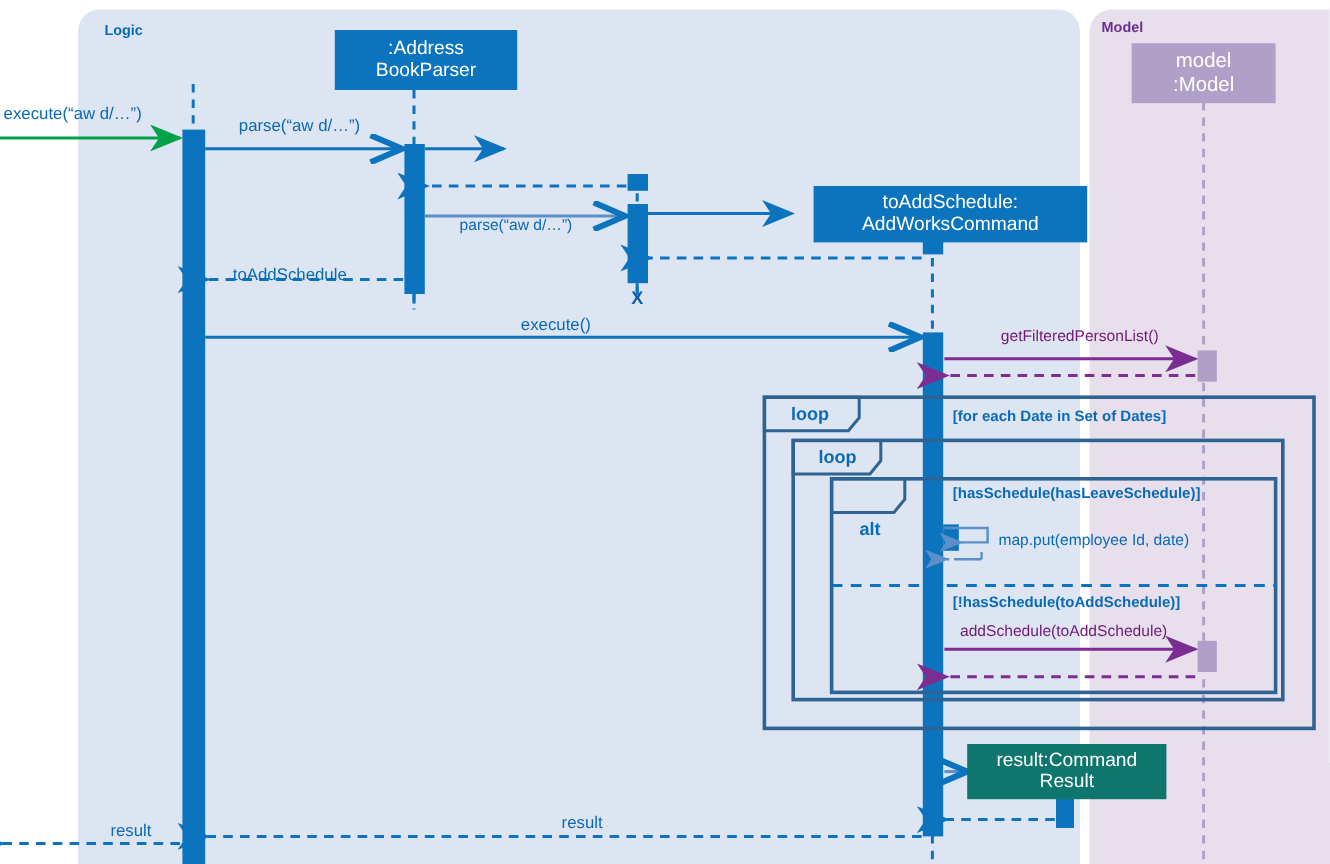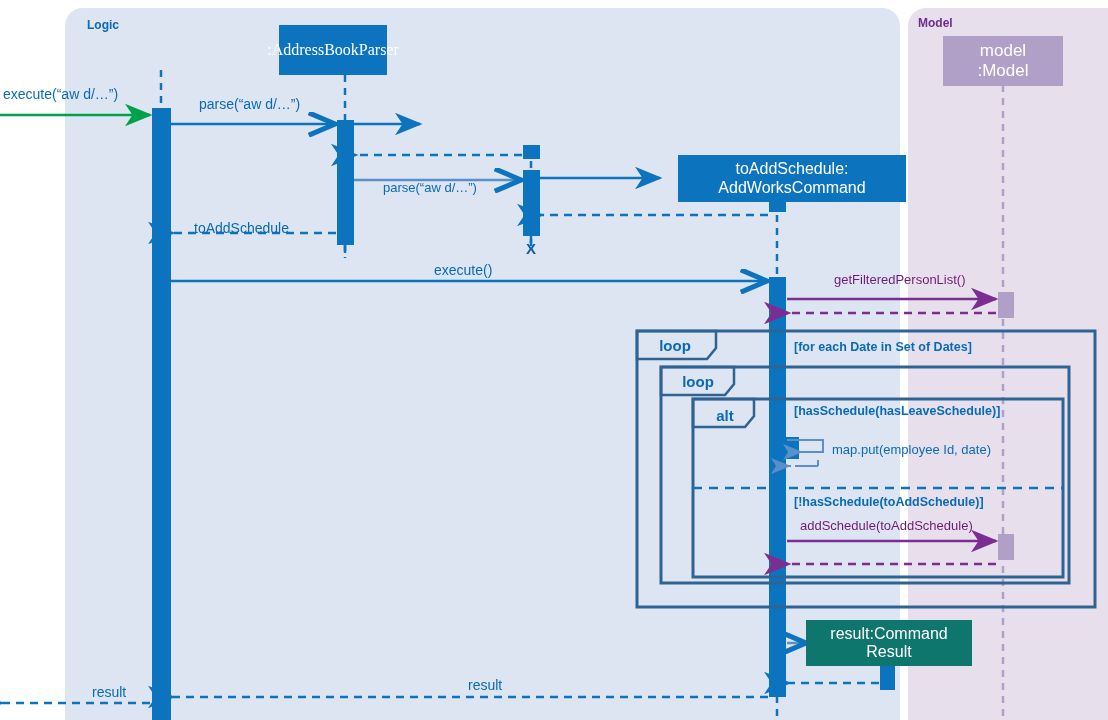--- a/index.html
+++ b/index.html
@@ -128,21 +128,21 @@
     <line x1="787" y1="643" x2="806" y2="643" stroke="#5B8FC7" stroke-width="2.5" marker-end="url(#ah-blue-open)"></line>
 
     <line x1="879" y1="683" x2="789" y2="683" stroke="#0C74BF" stroke-width="2.5" stroke-dasharray="8,6" marker-end="url(#ah-blue-l)"></line>
 
     <line x1="768" y1="697" x2="173" y2="697" stroke="#0C74BF" stroke-width="2.5" stroke-dasharray="8,6" marker-end="url(#ah-blue-l)"></line>
 
     <line x1="150" y1="703" x2="2" y2="703" stroke="#0C74BF" stroke-width="2.5" stroke-dasharray="8,6" marker-end="url(#ah-blue-l)"></line>
   </svg>
 
 
-  <div class="obj-box small" style="left:279px;top:25px;width:108px;height:50px;background:#0C74BF;font-family:Liberation Serif, serif;">
+  <div class="obj-box small" style="left:279px;top:25px;width:152px;height:50px;background:#0C74BF;flex-direction:column;">
     <span>:Address</span>
     <span>BookParser</span>
   </div>
 
 
   <div class="obj-box small" style="left:662px;top:155px;width:228px;height:47px;background:#0C74BF;flex-direction:column;margin-left:16px;">
     <span>toAddSchedule:</span>
     <span>AddWorksCommand</span>
   </div>
 
@@ -165,19 +165,19 @@
   <div class="msg" style="left:832px;top:442px;font-size:13px;">map.put(employee Id, date)</div>
   <div class="msg purple" style="left:800px;top:518px;font-size:13px;">addSchedule(toAddSchedule)</div>
   <div class="msg" style="left:468px;top:677px;">result</div>
   <div class="msg" style="left:92px;top:684px;">result</div>
 
   <div class="frag-label" style="left:645px;top:334px;width:60px;height:22px;">loop</div>
   <div class="guard" style="left:794px;top:340px;">[for each Date in Set of Dates]</div>
 
   <div class="frag-label" style="left:669px;top:370px;width:58px;height:22px;">loop</div>
 
-  <div class="frag-label" style="left:703px;top:396px;width:44px;height:38px;">alt</div>
+  <div class="frag-label" style="left:703px;top:422px;width:44px;height:38px;">alt</div>
   <div class="guard" style="left:794px;top:404px;">[hasSchedule(hasLeaveSchedule)]</div>
   <div class="guard" style="left:794px;top:495px;">[!hasSchedule(toAddSchedule)]</div>
 
   <div class="xmark" style="left:526px;top:240px;">X</div>
 
 </div>
 
 </body></html>

